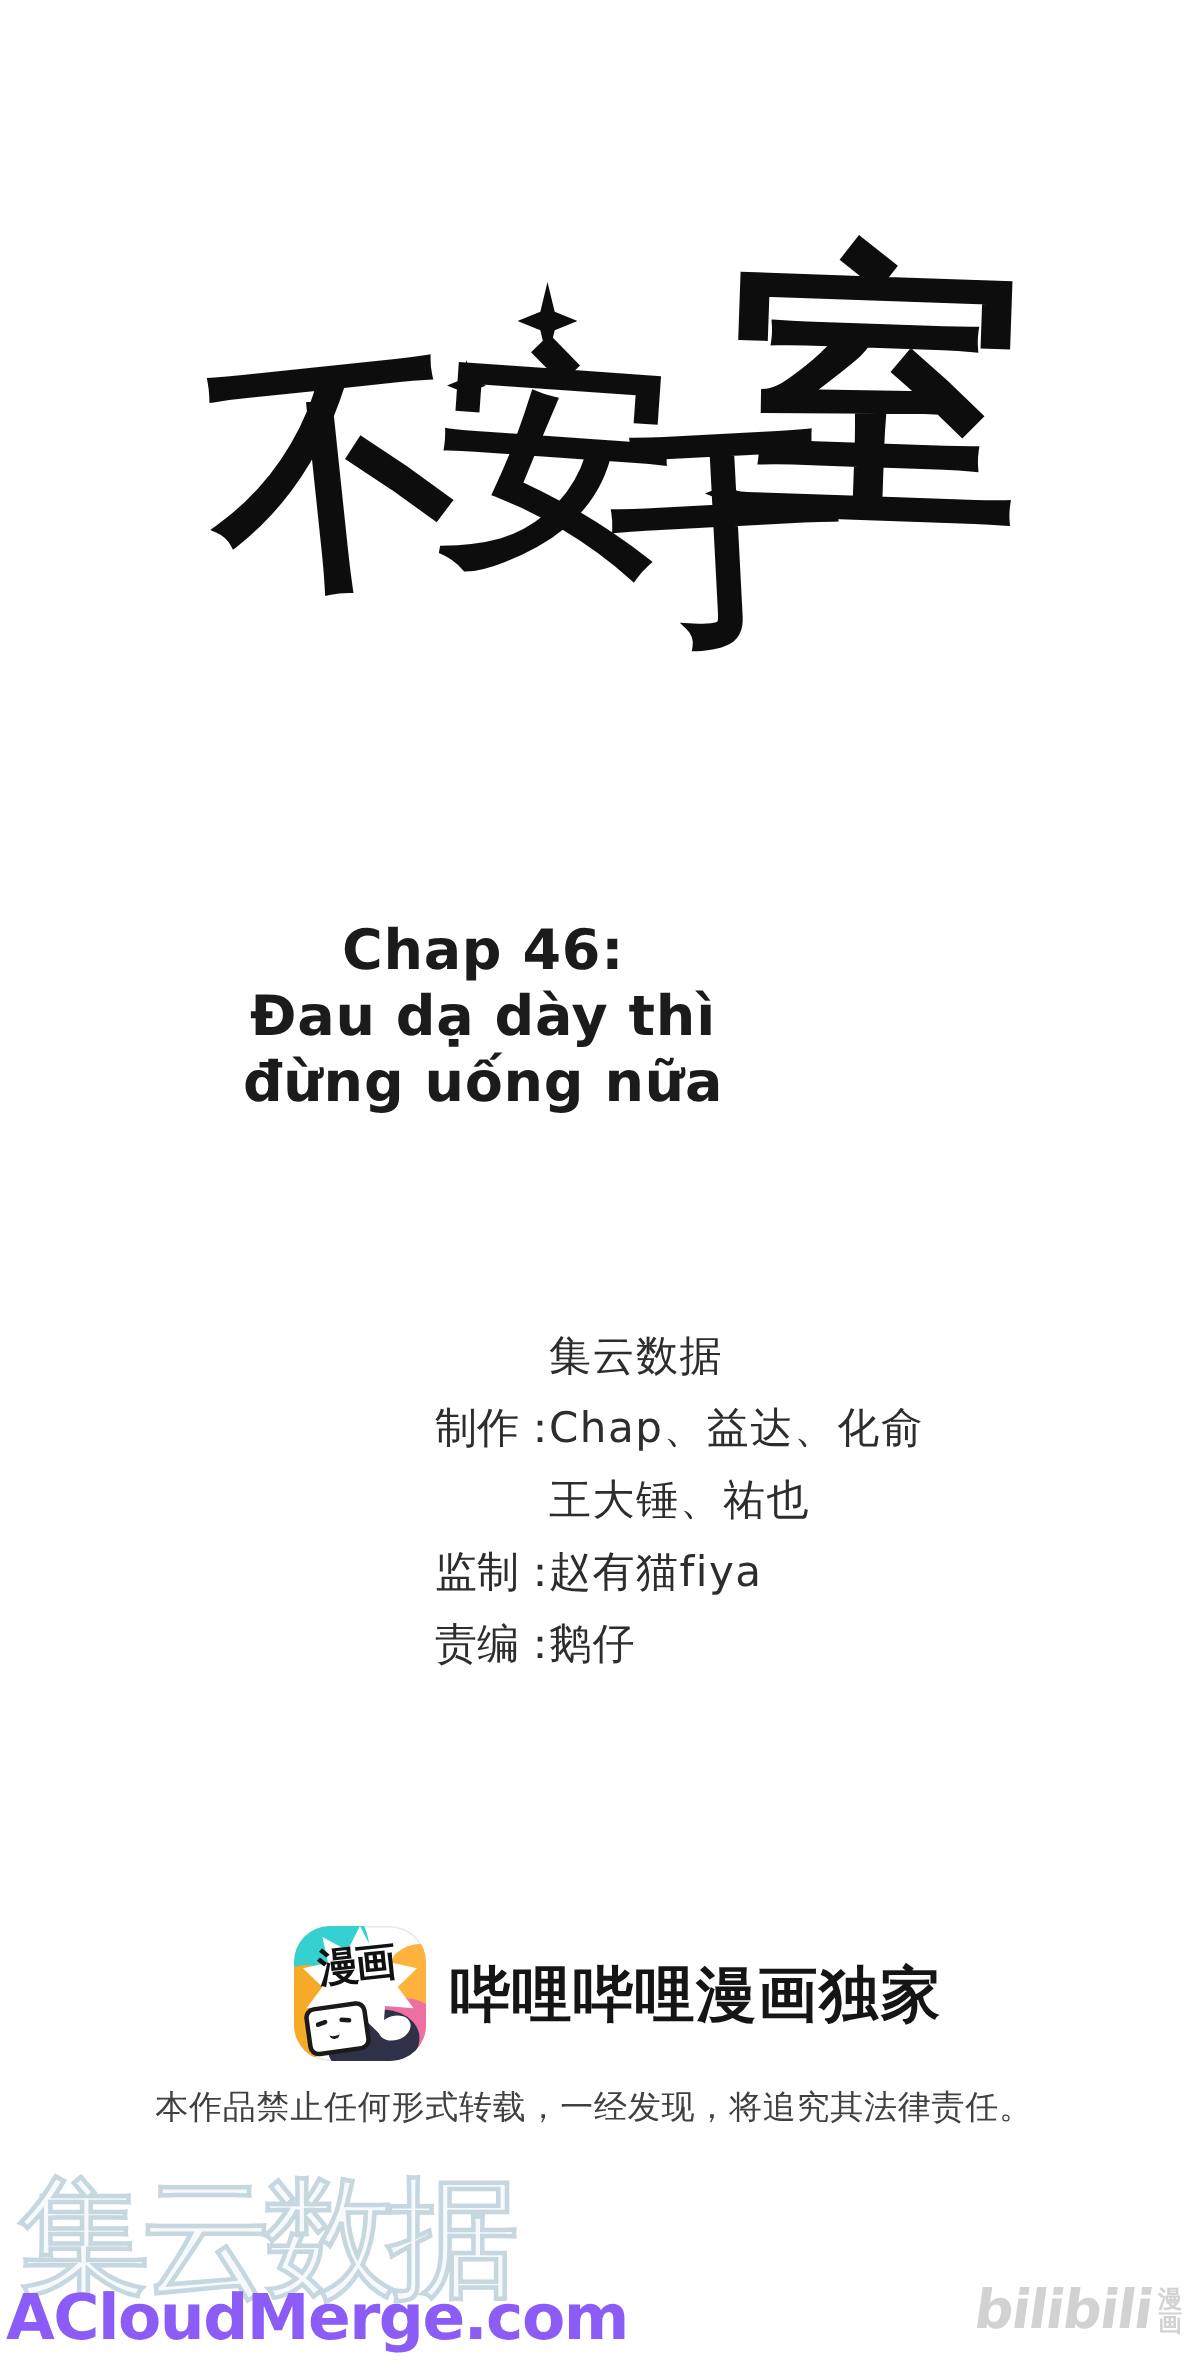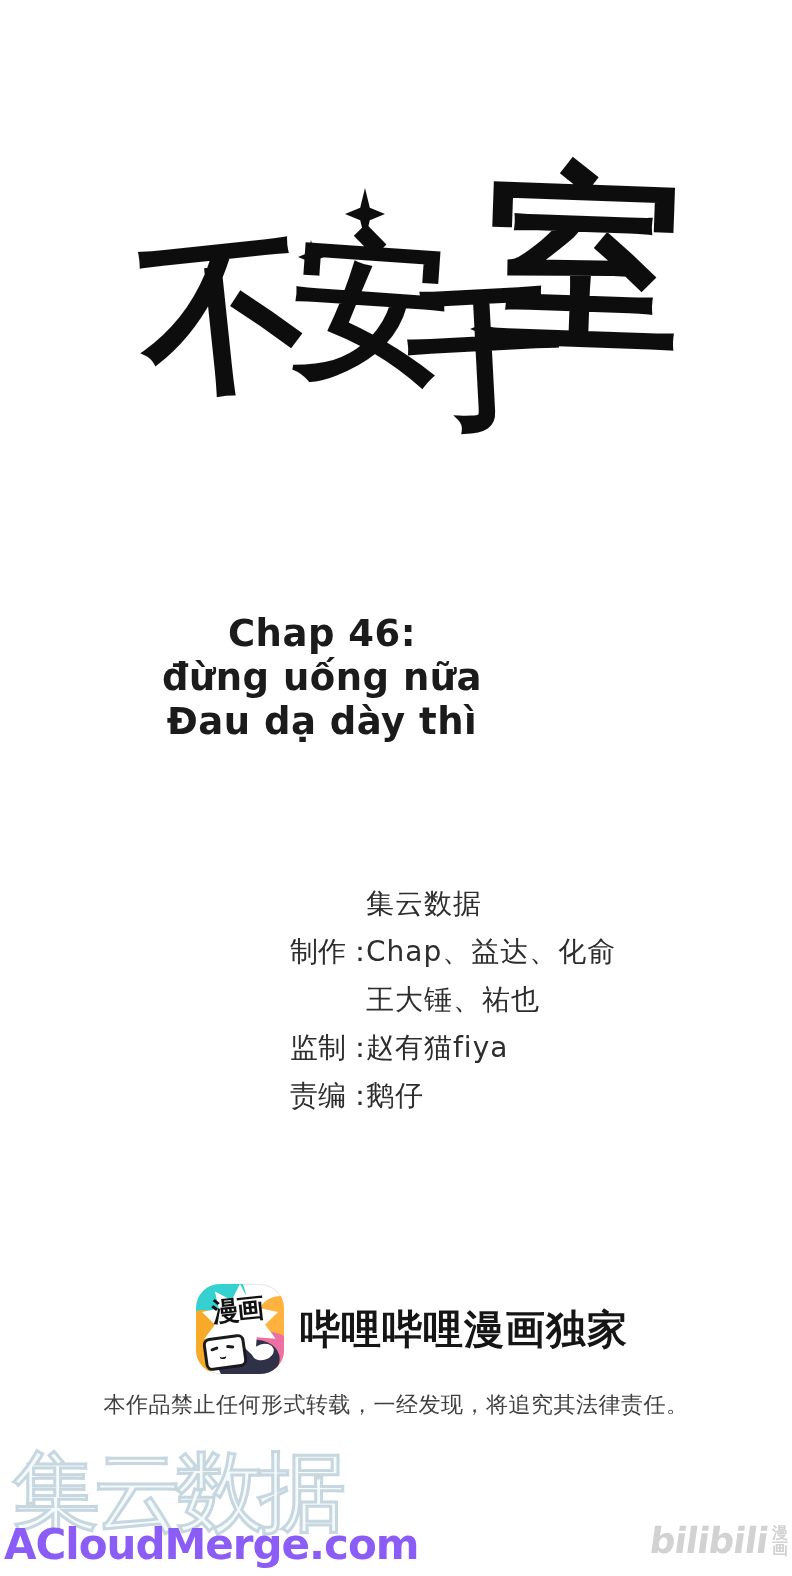--- a/index.html
+++ b/index.html
@@ -153,22 +153,22 @@
     <span class="logo-char c1">安</span>
     <span class="logo-char c2">于</span>
     <span class="logo-char c3">室</span>
     <span class="sparkle s1"></span>
     <span class="sparkle s2"></span>
     <span class="sparkle s3"></span>
   </div>
 
   <div id="chapter">
     <div>Chap 46:</div>
+    <div>Đau dạ dày thì</div>
     <div>đừng uống nữa</div>
-    <div>Đau dạ dày thì</div>
   </div>
 
   <div id="credits">
     <div class="credit-row">
       <span class="credit-label"></span>
       <span class="credit-value">集云数据</span>
     </div>
     <div class="credit-row">
       <span class="credit-label">制作：</span>
       <span class="credit-value">Chap、益达、化俞</span>

